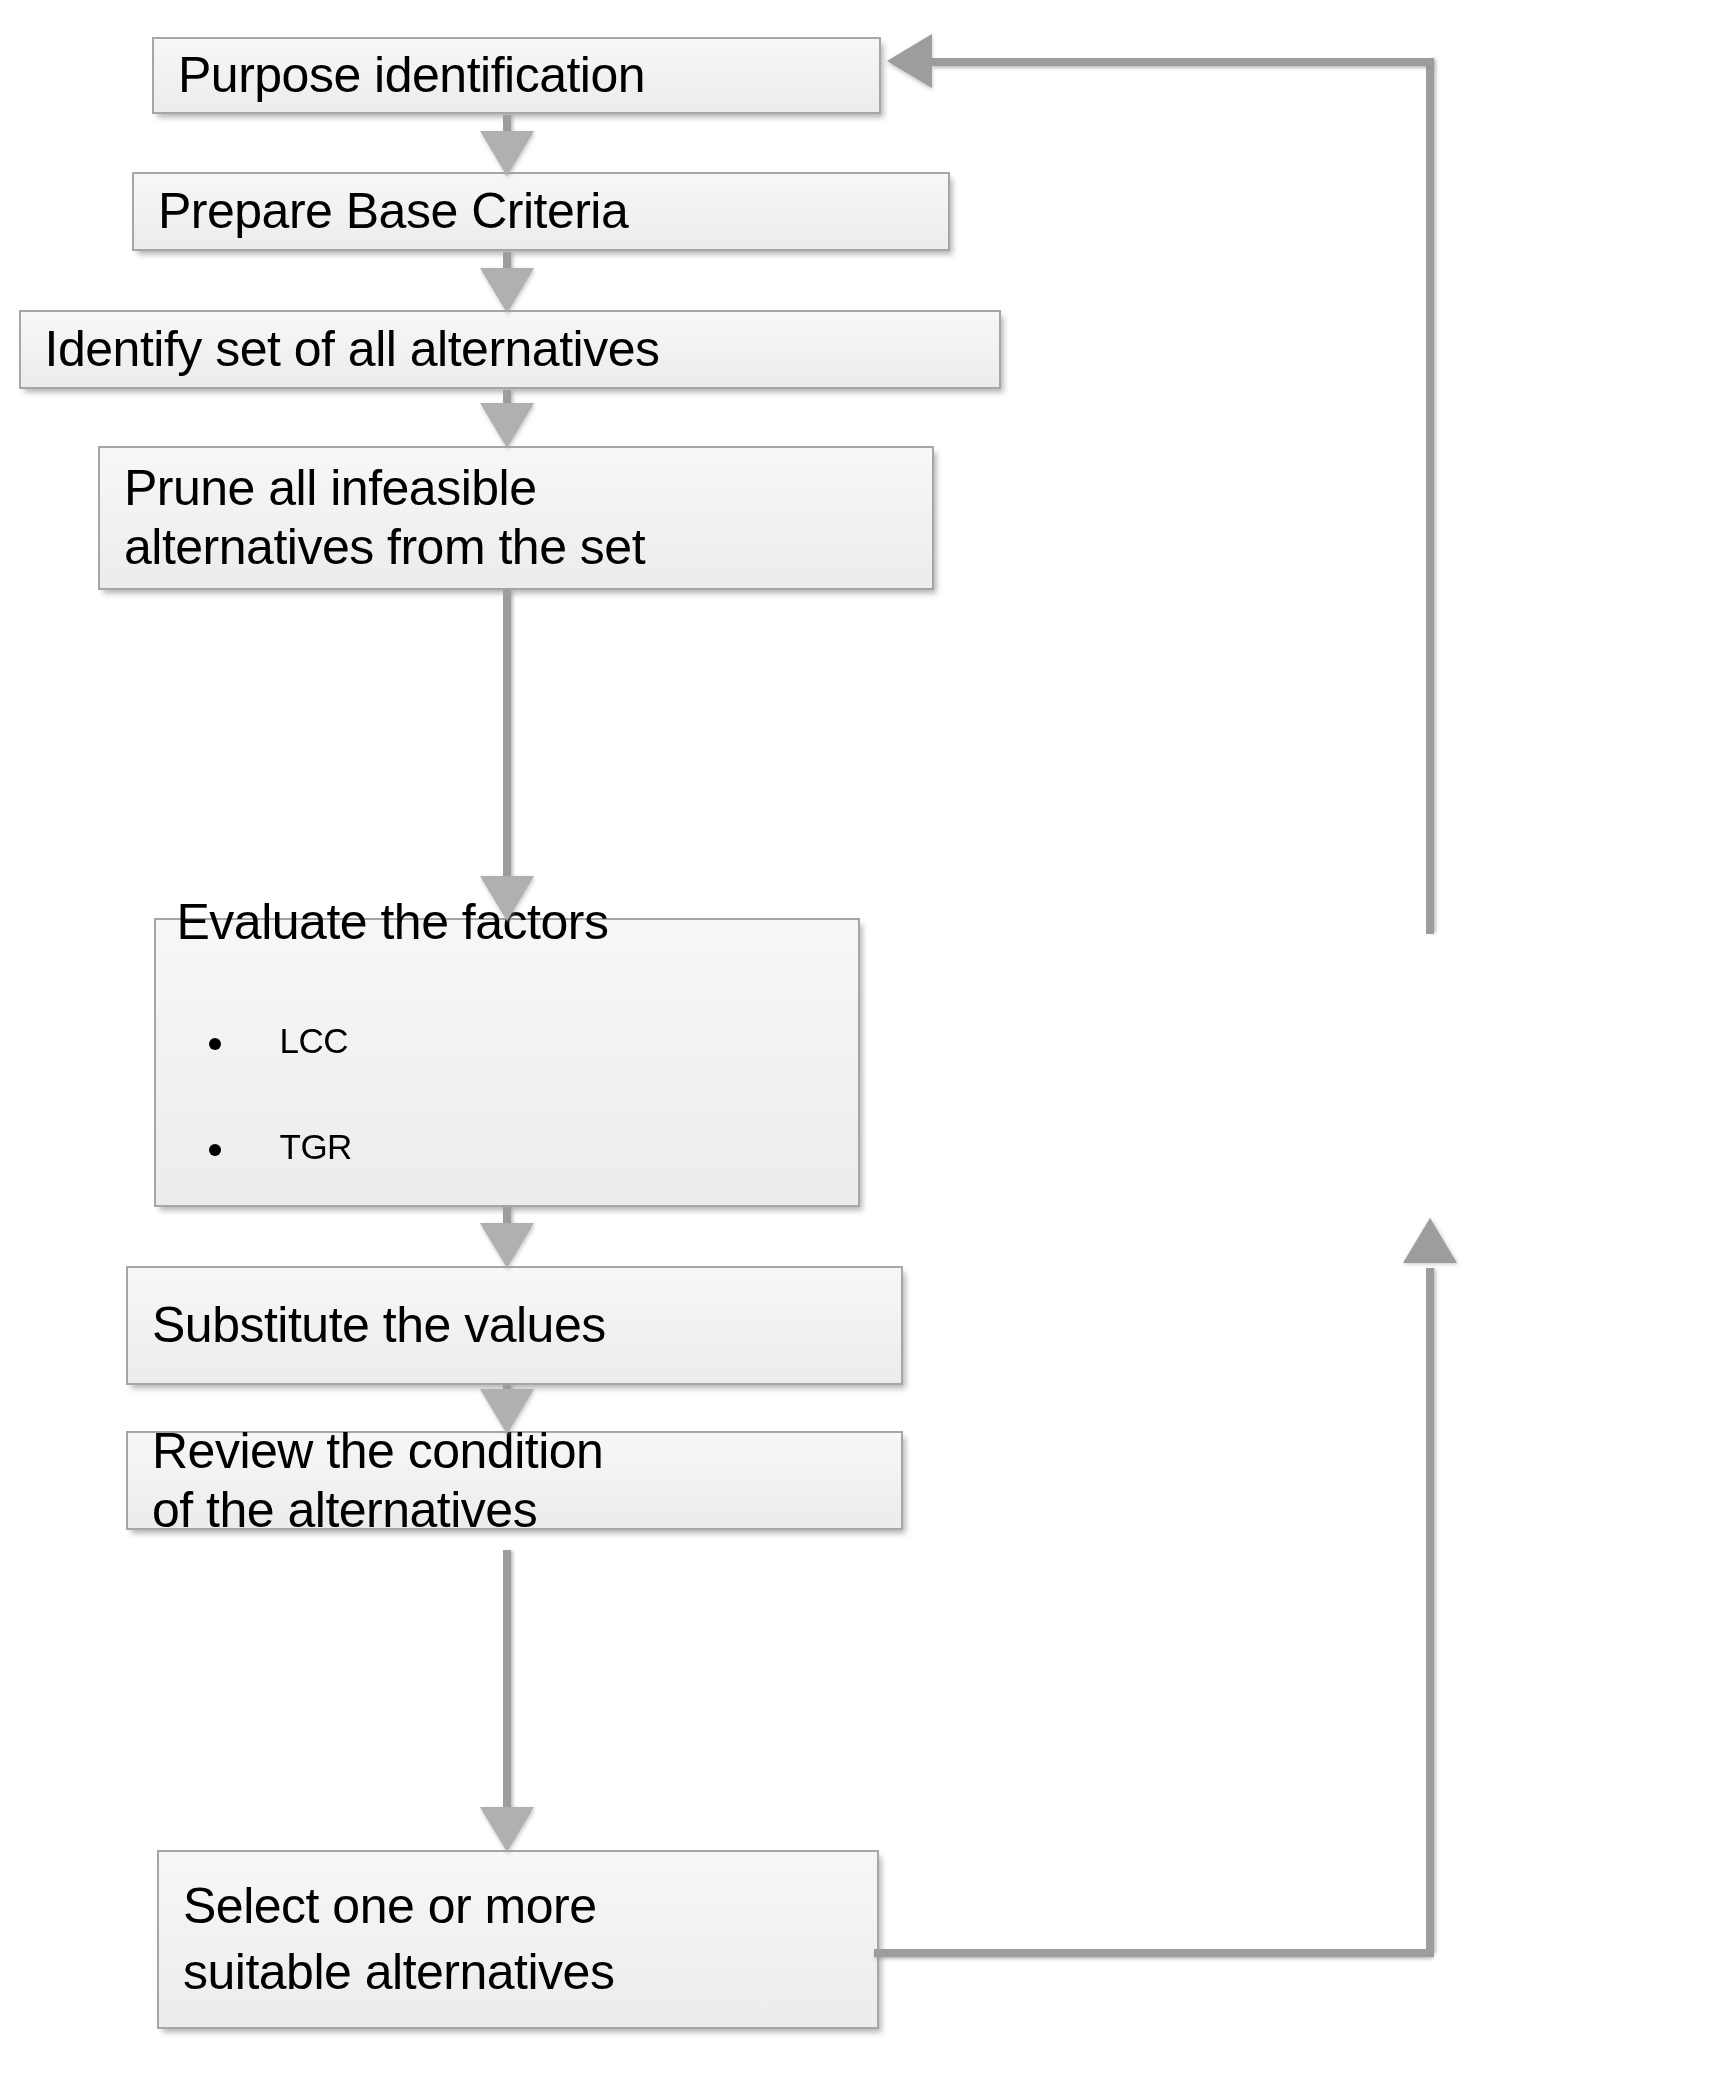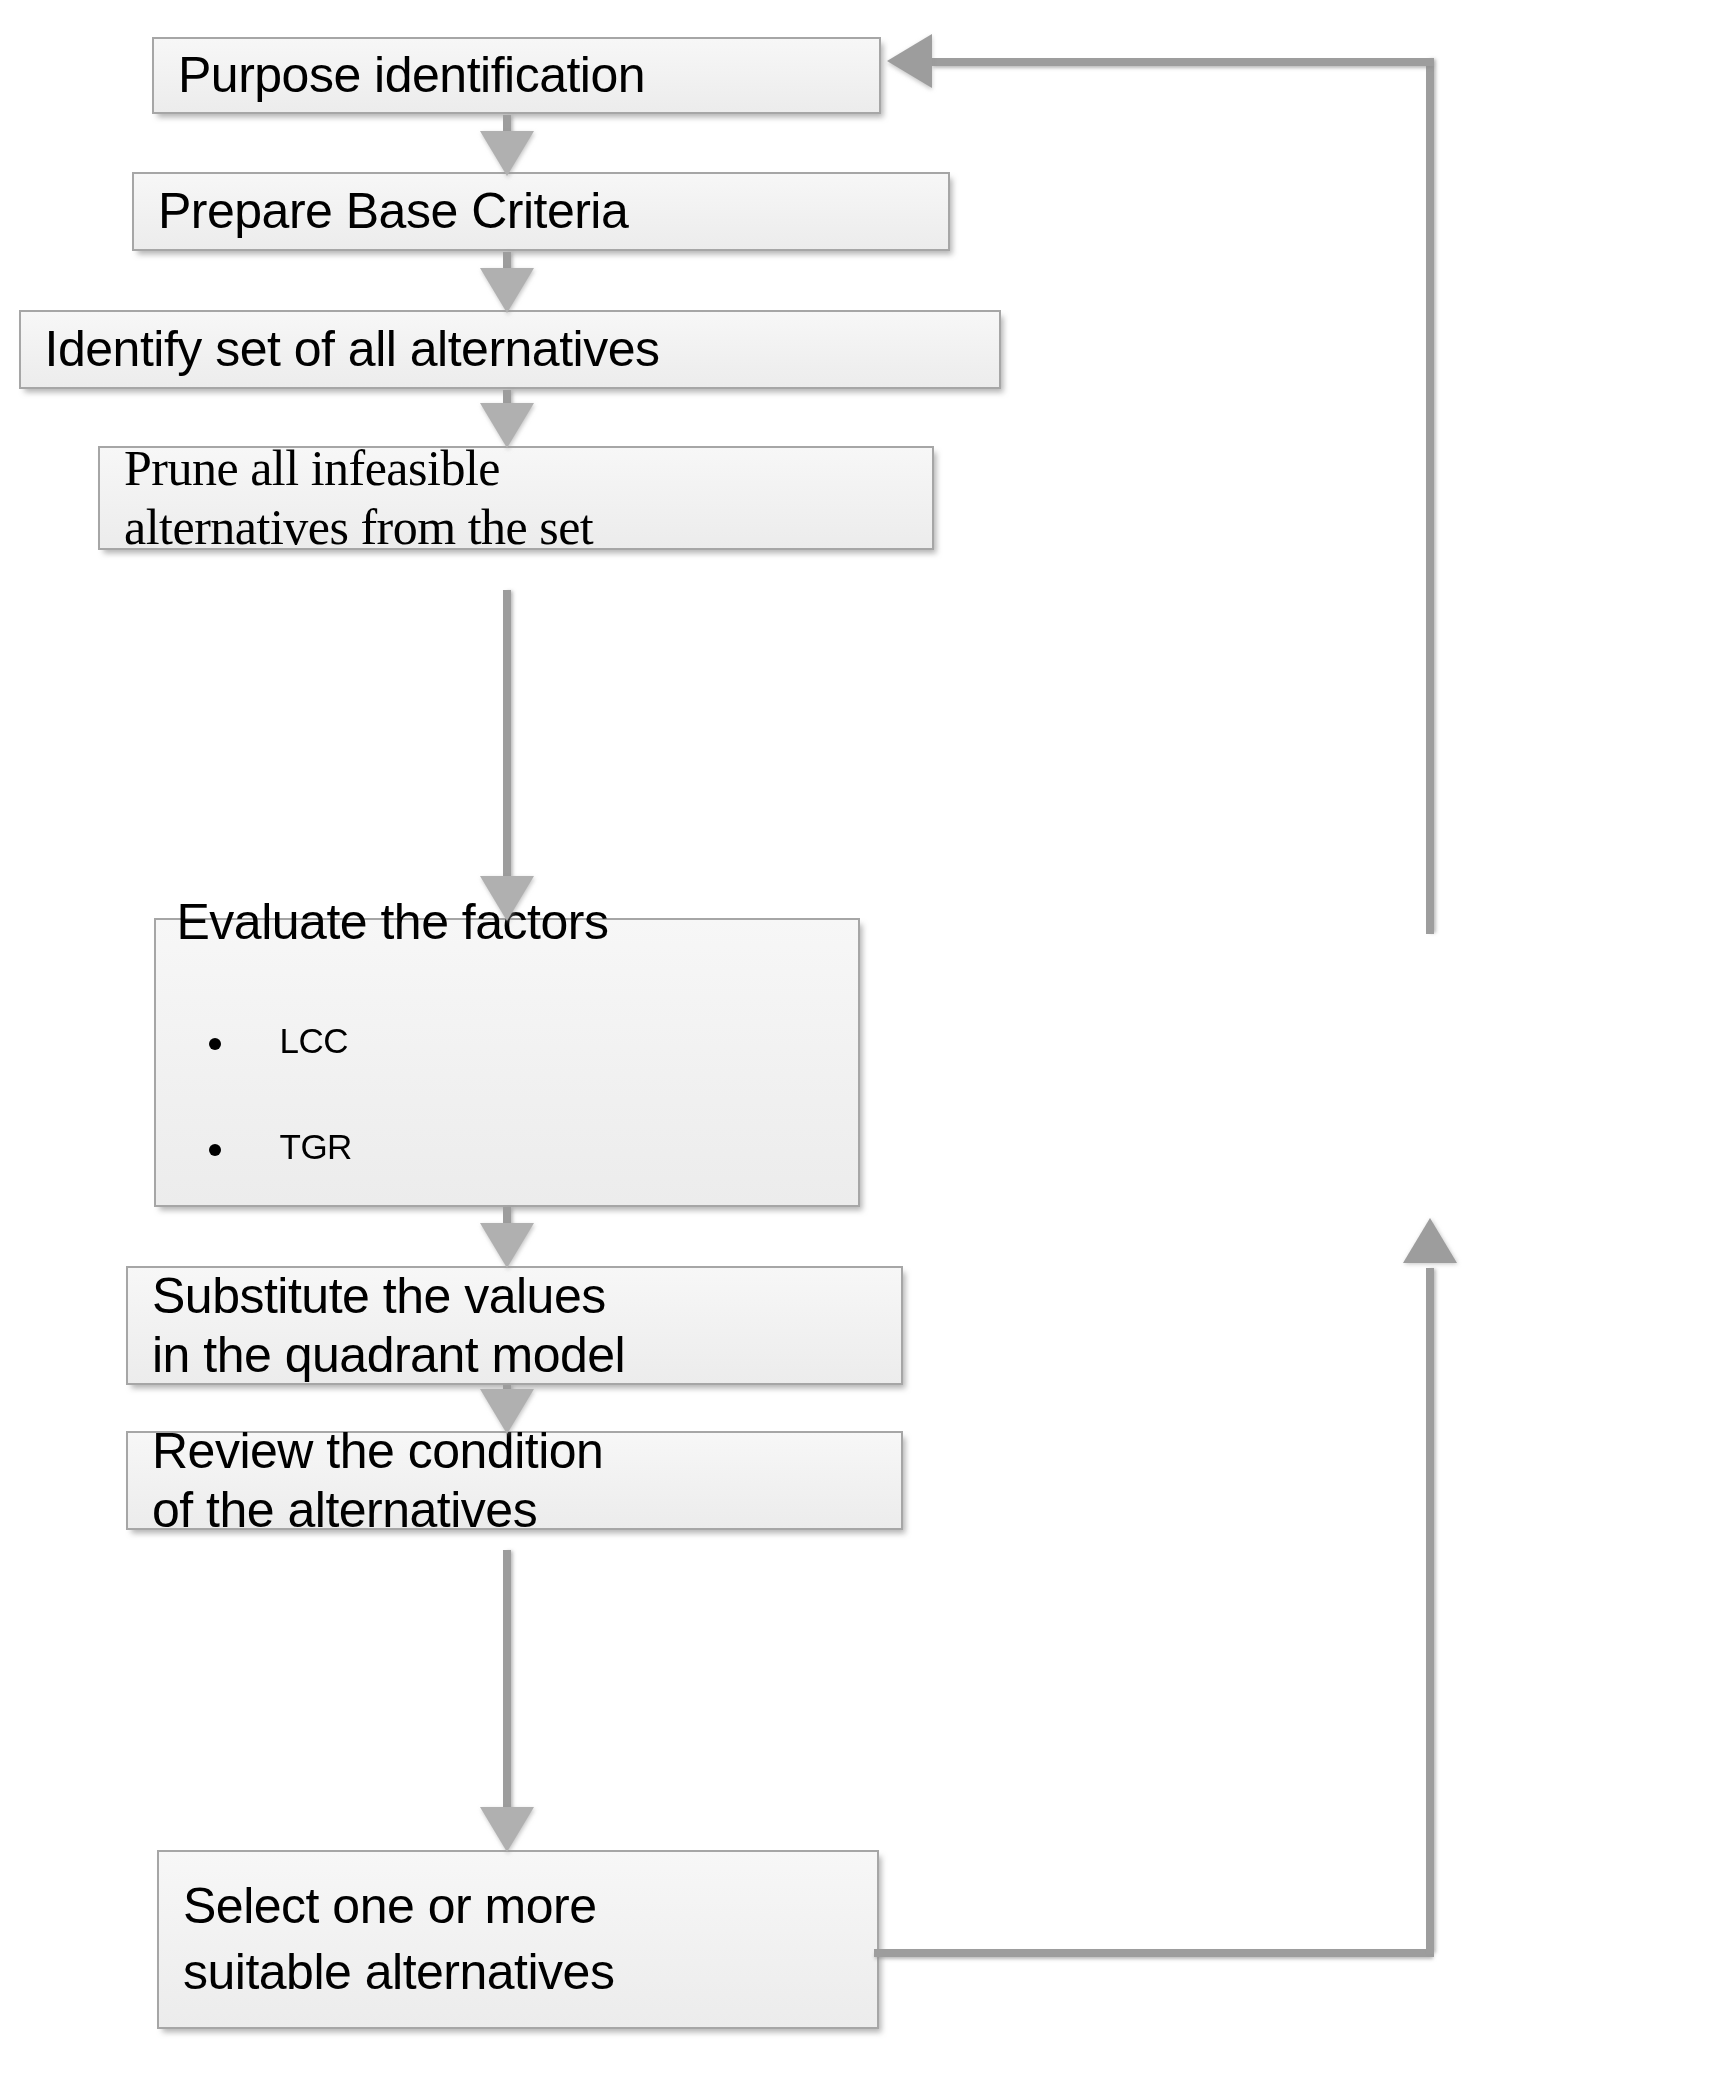--- a/index.html
+++ b/index.html
@@ -107,36 +107,35 @@
   </div>
 
   <div class="node single" style="left:84px; top:172px; width:818px; height:79px;margin-left:48px;">
     <span class="line">Prepare Base Criteria</span>
   </div>
 
   <div class="node single" style="left:18.6px; top:310px; width:982px; height:79px;">
     <span class="line">Identify set of all alternatives</span>
   </div>
 
-  <div class="node" style="left:98px; top:446px; width:836px; height:104px;font-family:Liberation Serif, serif;">
+  <div class="node" style="left:98px; top:446px; width:836px; height:144px;">
     <span class="line">Prune all infeasible</span>
     <span class="line">alternatives from the set</span>
   </div>
 
   <div class="node" style="left:154px; top:918px; width:706px; height:289px; padding-left:20.5px;">
     <span class="line">Evaluate the factors</span>
     <ul class="bullet-list">
       <li>LCC</li>
       <li>TGR</li>
     </ul>
   </div>
 
   <div class="node" style="left:126px; top:1266px; width:777px; height:119px;">
     <span class="line">Substitute the values</span>
-    <span class="line">in the quadrant model</span>
   </div>
 
   <div class="node" style="left:126px; top:1431px; width:777px; height:99px;">
     <span class="line">Review the condition</span>
     <span class="line">of the alternatives</span>
   </div>
 
   <div class="node" style="left:157px; top:1850px; width:722px; height:179px;gap:7px;">
     <span class="line">Select one or more</span>
     <span class="line">suitable alternatives</span>

